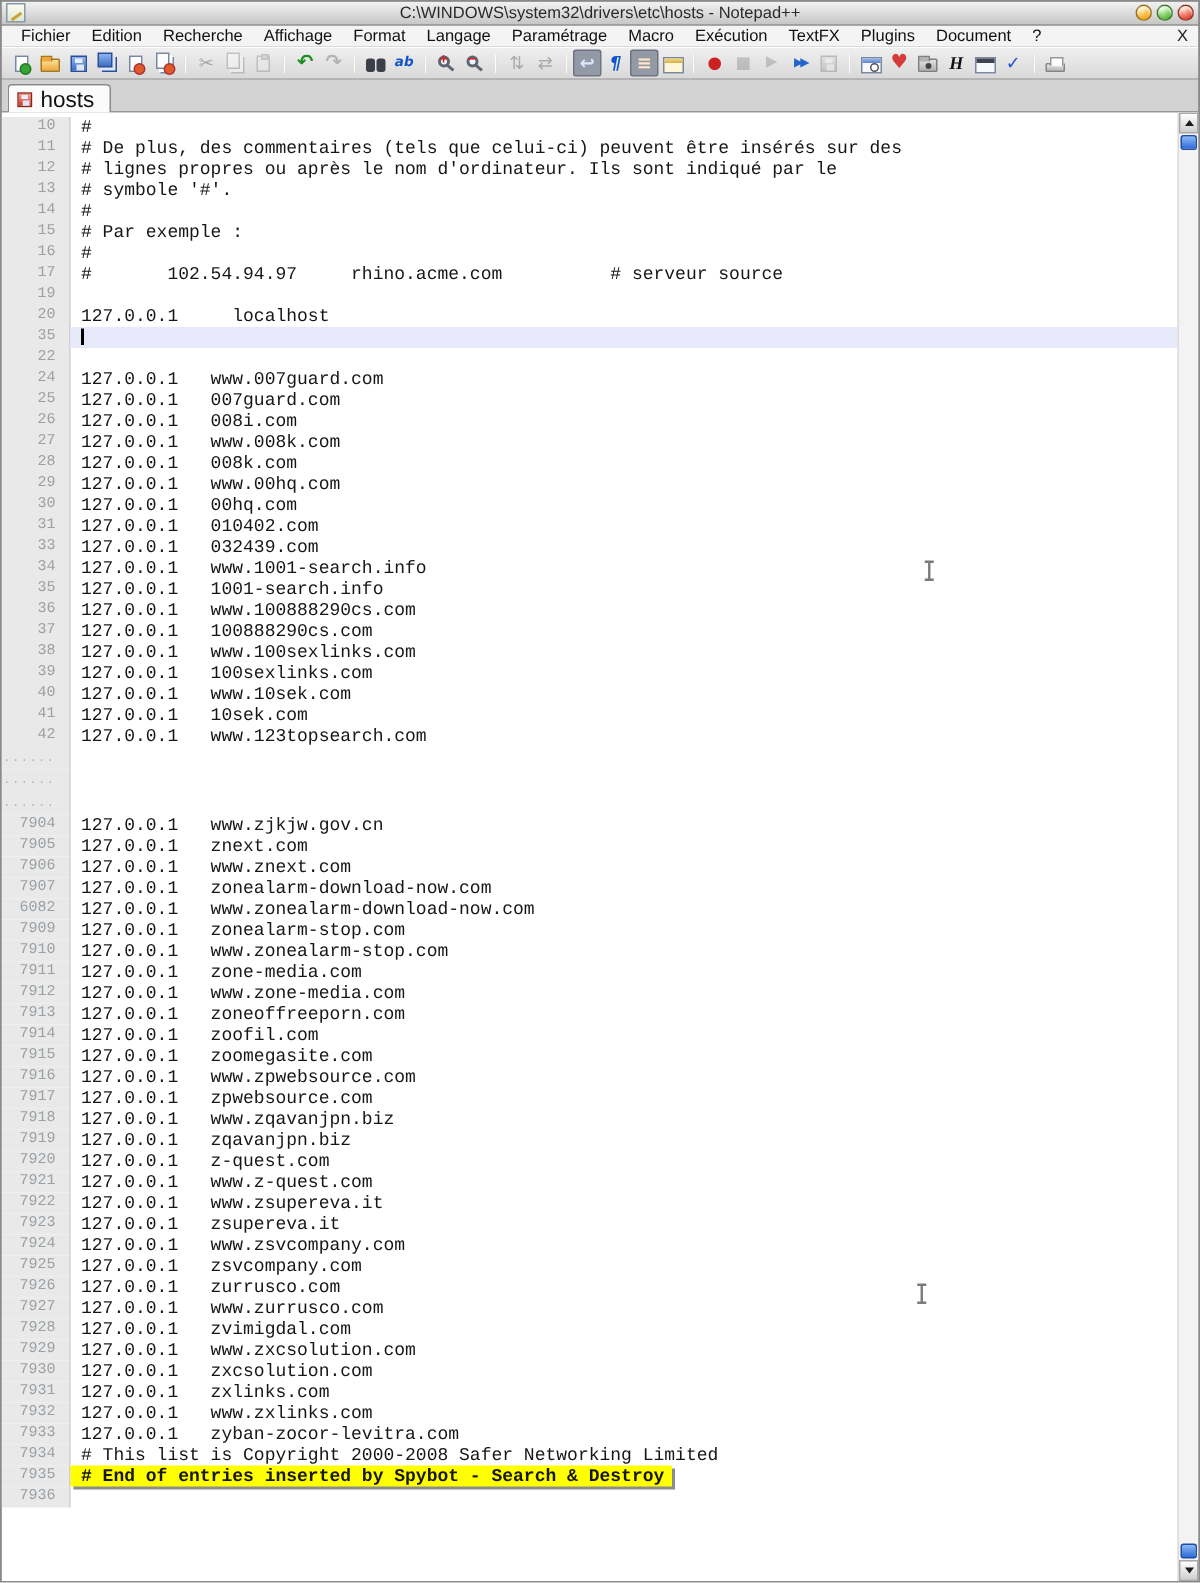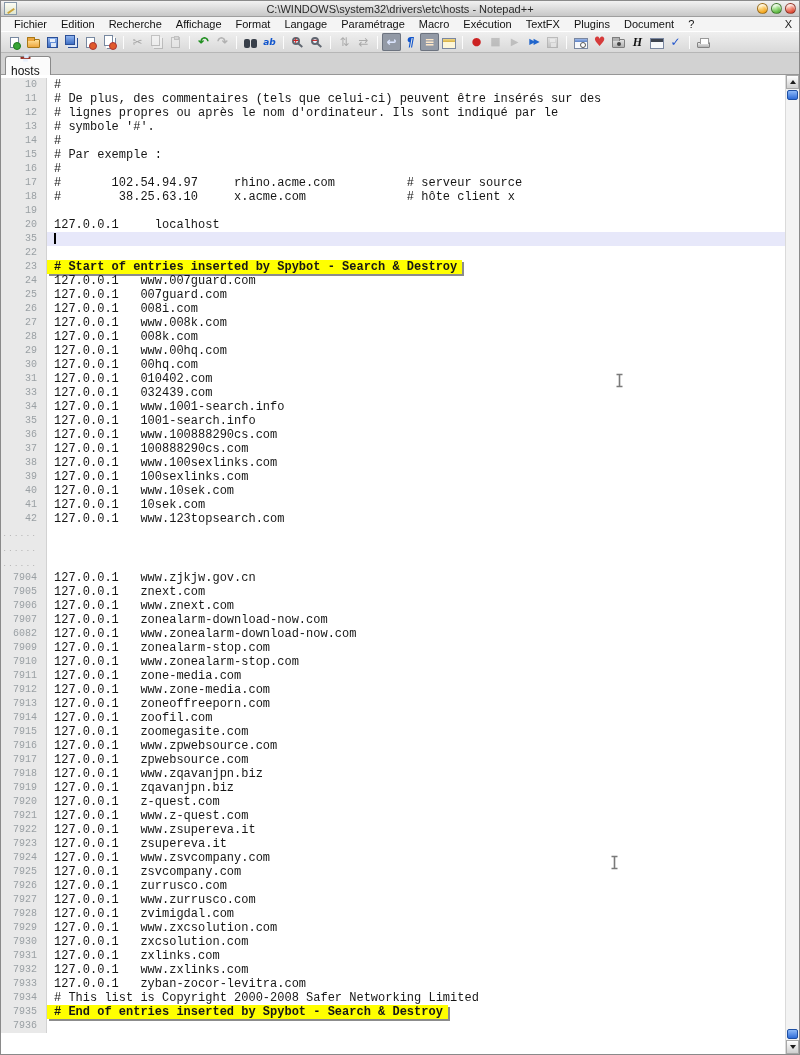--- a/index.html
+++ b/index.html
@@ -60,21 +60,21 @@
   .win { width:14px; height:11px; background:#f6f8fb; border:1px solid #7a87a0; margin-top:2px; }
   .win::before { content:""; position:absolute; top:0; left:0; right:0; height:3px; background:linear-gradient(#9db8e8,#5c82c8); }
   .win.winmag::after { content:""; position:absolute; right:1px; bottom:0; width:4px; height:4px; border:1px solid #555; border-radius:50%; background:#fff; }
   .win.windark::before { background:#3d4450; }
   .win.winyellow { background:#fdf6d8; } .win.winyellow::before { background:linear-gradient(#f0d788,#d8b040); }
   .printer { width:13px; height:6px; background:linear-gradient(#ececec,#b4b4b4); border:1px solid #848484; margin-top:6px; border-radius:1px; }
   .printer::before { content:""; position:absolute; top:-5px; left:2px; width:7px; height:5px; background:#fff; border:1px solid #999; border-bottom:0; }
 
   
   .tabbar { height:22px; flex:0 0 22px; background:#d2d2d2; border-bottom:1px solid #979797; display:flex; align-items:flex-end; padding-left:4px; }
-  .tab { display:flex; align-items:center; gap:5px; background:#fbfbfb; border:1px solid #8a8a8a; border-bottom:none; border-radius:3px 3px 0 0; height:19px; padding:0 10px 0 5px; font-size:12px; color:#111; position:relative; top:1px; box-shadow:inset 0 1px 0 #fff;flex-direction:column; }
+  .tab { display:flex; align-items:center; gap:5px; background:#fbfbfb; border:1px solid #8a8a8a; border-bottom:none; border-radius:3px 3px 0 0; height:19px; padding:0 10px 0 5px; font-size:15px; color:#111; position:relative; top:1px; box-shadow:inset 0 1px 0 #fff; }
 
   
   .editor { flex:1; position:relative; background:#fff; overflow:hidden; }
   .lines { position:absolute; left:0; top:0; right:14px; bottom:0; padding-top:3px; }
   .row { display:flex; height:14px; }
   .ln { flex:0 0 46px; width:46px; background:#e9e9e9; border-right:1px solid #d2d2d2; color:#9aa0a4; font:10px/14px "Liberation Mono",monospace; text-align:right; padding-right:9px; }
   .txt { flex:1; font:12px/14px "Liberation Mono",monospace; color:#161616; white-space:pre; padding-left:7px; overflow:hidden; }
   .row.current .txt { background:#e7e8fa; }
   .row.current .txt::before { content:""; display:inline-block; width:2px; height:11px; background:#000; vertical-align:-2px; margin-right:-2px; }
   .txt.yellow { flex:0 0 auto; background:#ffff00; font-weight:bold; box-shadow:2px 2px 0 rgba(45,45,45,.55); padding-right:5px; margin-right:auto; }
@@ -296,42 +296,34 @@
       </div>
         <div class="row">
         <span class="ln">16</span>
         <span class="txt">#</span>
       </div>
         <div class="row">
         <span class="ln">17</span>
         <span class="txt">#       102.54.94.97     rhino.acme.com          # serveur source</span>
       </div>
         <div class="row">
-        <span class="ln">18</span>
-        <span class="txt">#        38.25.63.10     x.acme.com              # hôte client x</span>
-      </div>
-        <div class="row">
         <span class="ln">19</span>
         <span class="txt"></span>
       </div>
         <div class="row">
         <span class="ln">20</span>
         <span class="txt">127.0.0.1     localhost</span>
       </div>
         <div class="row current">
         <span class="ln">35</span>
         <span class="txt"></span>
       </div>
         <div class="row">
         <span class="ln">22</span>
         <span class="txt"></span>
-      </div>
-        <div class="row">
-        <span class="ln">23</span>
-        <span class="txt yellow"># Start of entries inserted by Spybot - Search &amp; Destroy</span>
       </div>
         <div class="row">
         <span class="ln">24</span>
         <span class="txt">127.0.0.1   www.007guard.com</span>
       </div>
         <div class="row">
         <span class="ln">25</span>
         <span class="txt">127.0.0.1   007guard.com</span>
       </div>
         <div class="row">

